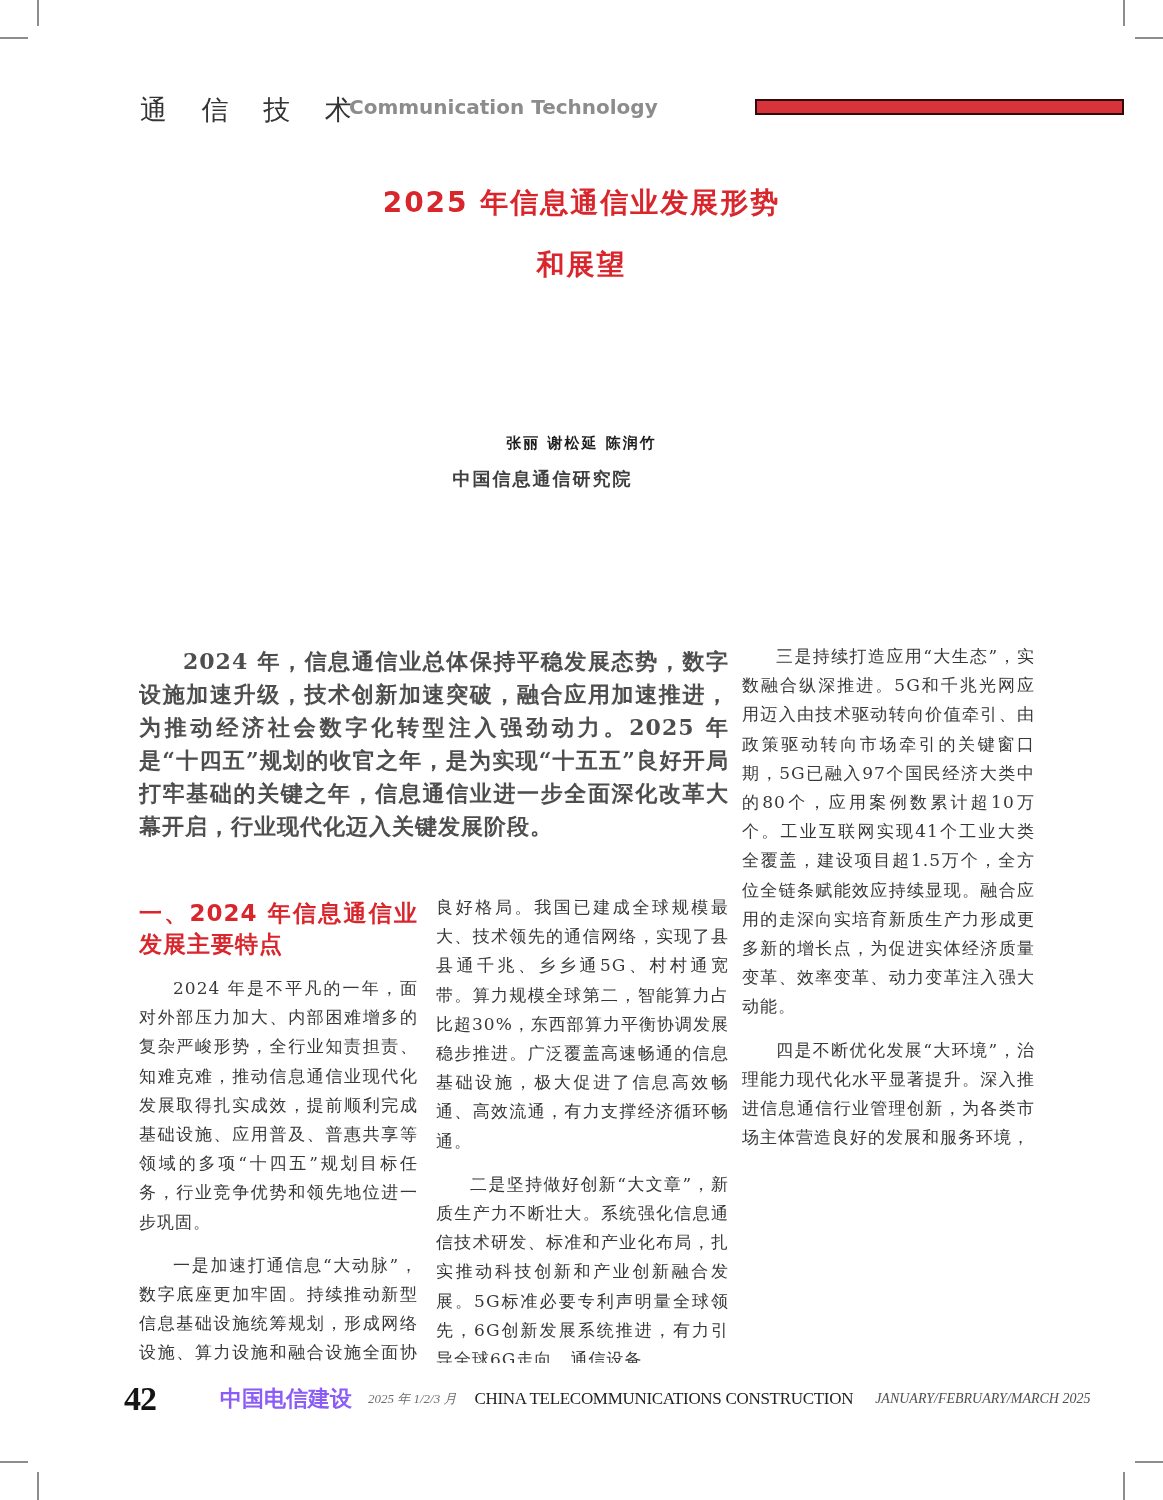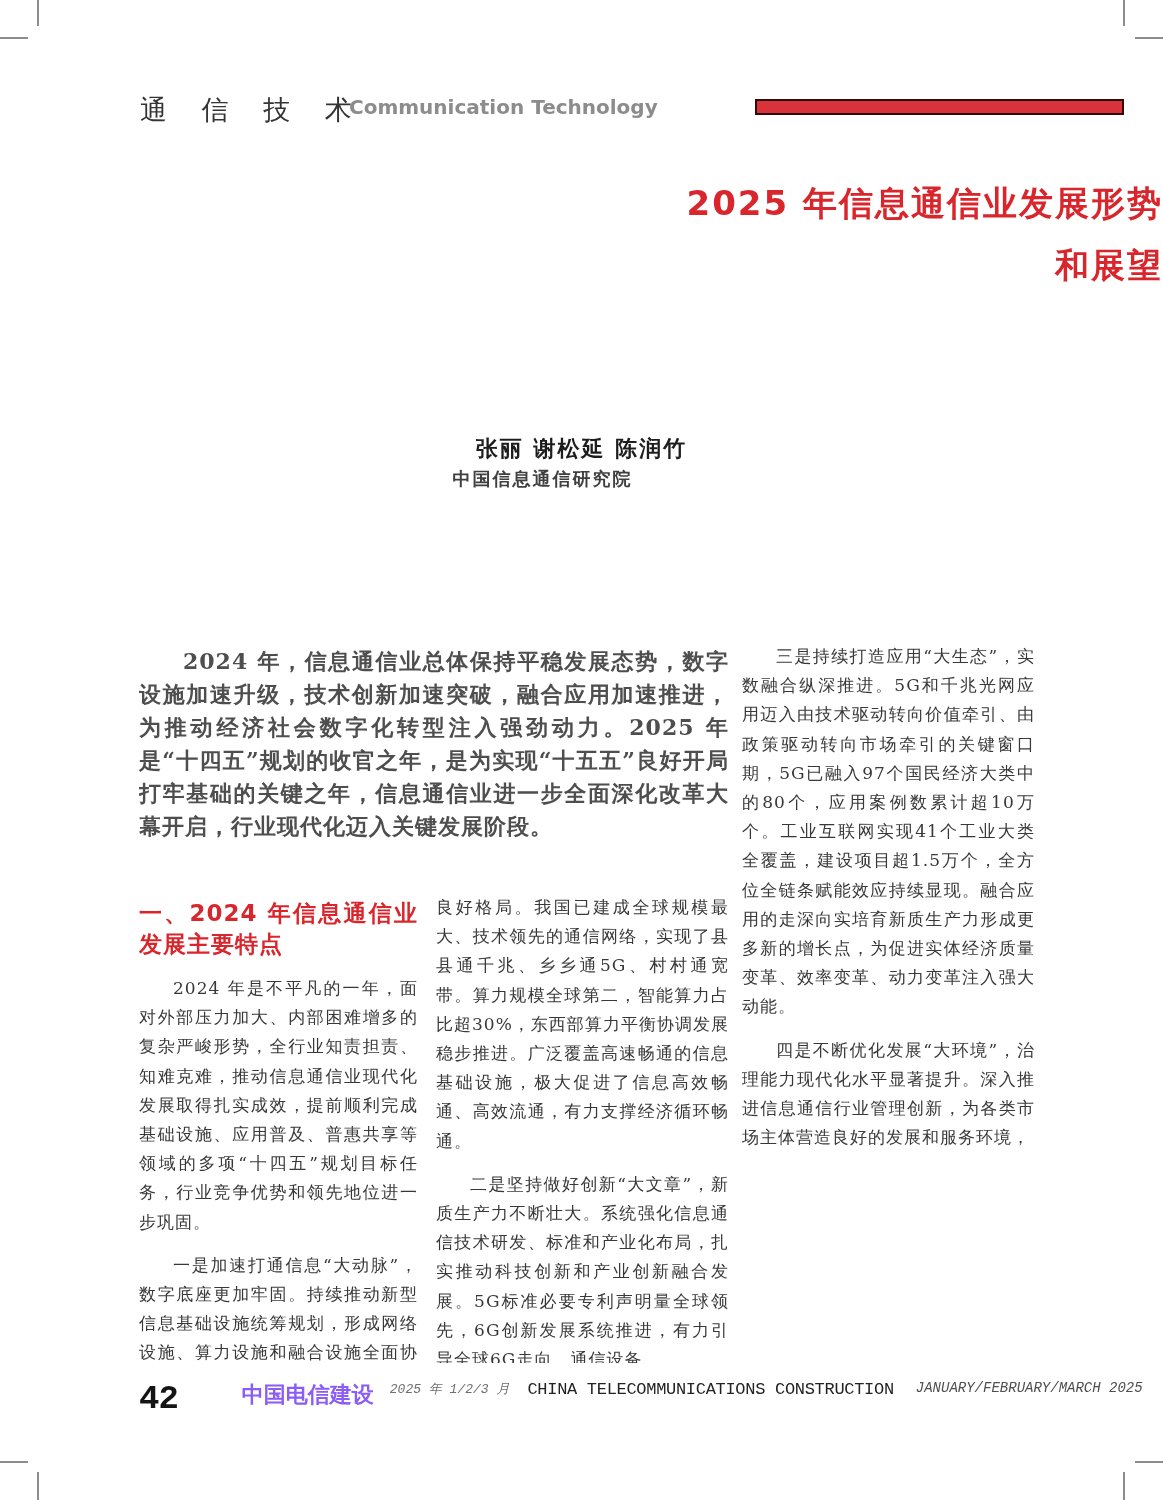--- a/index.html
+++ b/index.html
@@ -36,28 +36,28 @@
     font-size: 20px; font-weight: 700; color: #8c8c8c; white-space: nowrap;
   }
   .red-bar {
     position: absolute; left: 755px; top: 99px; width: 369px; height: 16px;
     background: #d8333a; border: 2px solid #2f0b0e;
   }
 
   
   .title {
     position: absolute; left: 0; top: 172px; width: 1163px;
-    text-align: right;
+    text-align: center;
     font-family: "DejaVu Sans", sans-serif;
-    font-weight: 900; font-size: 34px; line-height: 62px;
+    font-weight: 900; font-size: 28px; line-height: 62px;
     color: #d8262c; letter-spacing: 2px;
   }
   .authors {
     position: absolute; left: 0; top: 434px; width: 1163px;
-    text-align: center; font-weight: 700; font-size: 22px; color: #1d1d1d;
+    text-align: center; font-weight: 700; font-size: 15px; color: #1d1d1d;
     letter-spacing: 2px;
   }
   .affil {
     position: absolute; left: 0; top: 467px; width: 1085px;
     text-align: center; font-weight: 600; font-size: 18px; color: #3f3f3f;
     letter-spacing: 2px;
   }
 
   
   .intro {
@@ -83,23 +83,23 @@
   .col p {
     font-size: 17px; line-height: 29.2px; color: #383838;
     text-align: justify; text-justify: inter-character;
     text-indent: 2em; letter-spacing: 1px;
     margin-bottom: 14px;
   }
   .col p.cont { text-indent: 0; }
 
   
   .footer {
-    position: absolute; left: 139px; top: 1380px;
-    display: flex; align-items: flex-start;
-    font-family: Liberation Mono, monospace; white-space: nowrap;
+    position: absolute; left: 124px; top: 1380px;
+    display: flex; align-items: center;
+    font-family: Liberation Serif, serif; white-space: nowrap;
   }
   .pageno { font-size: 34px; font-weight: 900; color: #141414; letter-spacing: -1px; }
   .f-journal-cn { margin-left: 64px; font-size: 22px; font-weight: 700; color: #8b5cf6; }
   .f-issue-cn { margin-left: 16px; font-size: 13px; font-style: italic; color: #6f6f6f; }
   .f-journal-en { margin-left: 18px; font-size: 17px; color: #222222; letter-spacing: -0.3px; }
   .f-issue-en { margin-left: 22px; font-size: 14px; font-style: italic; color: #4f4f4f; }
 </style>
 </head>
 <body>
 

